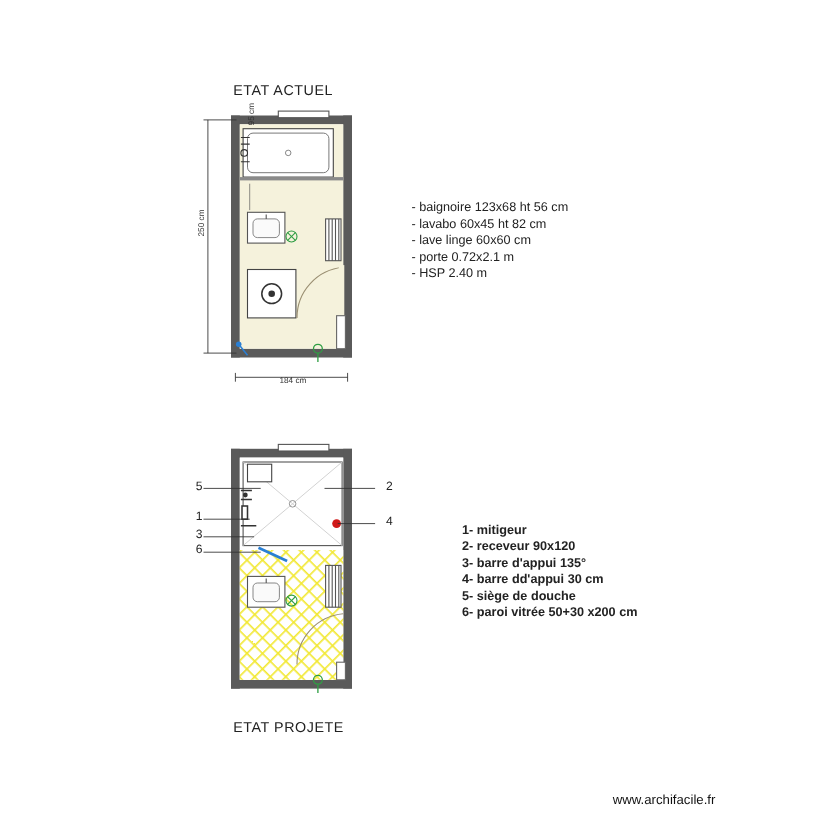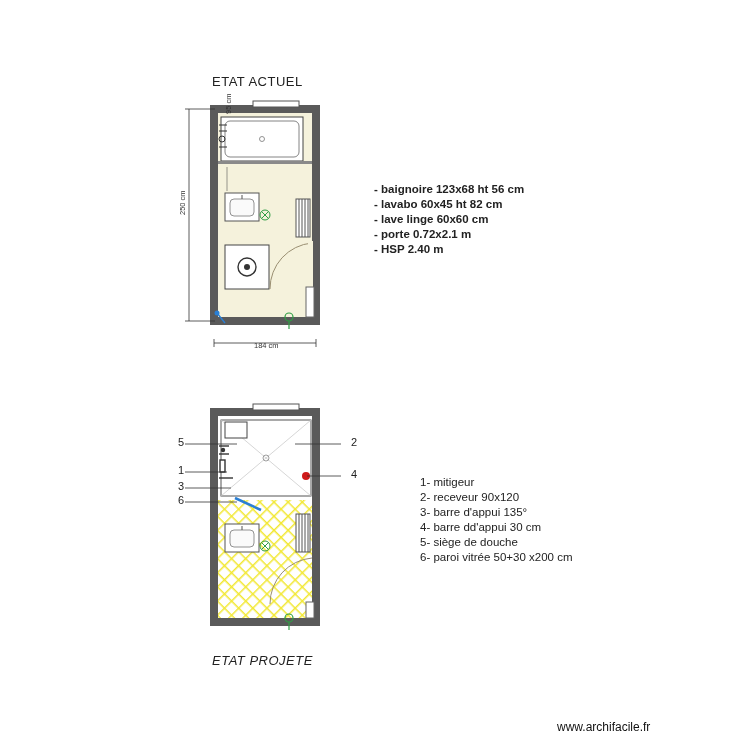--- a/index.html
+++ b/index.html
@@ -104,21 +104,21 @@
 
   <g stroke="#555" stroke-width="0.6">
     <line x1="52" y1="72" x2="52" y2="96"></line>
   </g>
 </svg>
 </div>
 <div class="abs dimtxt" style="left:178px;top:215px;transform:rotate(-90deg);transform-origin:left top;">250 cm</div>
 <div class="abs dimtxt" style="left:224px;top:114px;transform:rotate(-90deg);transform-origin:left top;">95 cm</div>
 <div class="abs dimtxt" style="left:254px;top:341px;">184 cm</div>
 
-<div class="abs lst" style="left:374px;top:182px;font-weight:bold;">- baignoire 123x68 ht 56 cm
+<div class="abs lst" style="left:374px;top:182px;">- baignoire 123x68 ht 56 cm
 - lavabo 60x45 ht 82 cm
 - lave linge 60x60 cm
 - porte 0.72x2.1 m
 - HSP 2.40 m</div>
 
 <div class="abs" style="left:175px;top:402px;">
 <svg width="175" height="235" viewBox="0 0 175 235">
 
   <g>
     <rect x="35" y="6" width="110" height="8" fill="#5a5a5a"></rect>
@@ -208,22 +208,22 @@
 </div>
 
 <div class="abs num" style="left:178px;top:436px;">5</div>
 <div class="abs num" style="left:178px;top:464px;">1</div>
 <div class="abs num" style="left:178px;top:480px;">3</div>
 <div class="abs num" style="left:178px;top:494px;">6</div>
 
 <div class="abs num" style="left:351px;top:436px;">2</div>
 <div class="abs num" style="left:351px;top:468px;">4</div>
 
-<div class="abs lst" style="left:420px;top:475px;">1- mitigeur
+<div class="abs lst" style="left:420px;top:475px;font-weight:bold;">1- mitigeur
 2- receveur 90x120
 3- barre d'appui  135°
 4- barre dd'appui 30 cm
 5- siège de douche
 6- paroi vitrée 50+30 x200 cm</div>
 
-<div class="abs ttl" style="left:212px;top:653px;font-style:italic;">ETAT PROJETE</div>
+<div class="abs ttl" style="left:212px;top:653px;">ETAT PROJETE</div>
 
 <div class="abs footer" style="left:557px;top:720px;">www.archifacile.fr</div>
 
 </body></html>

